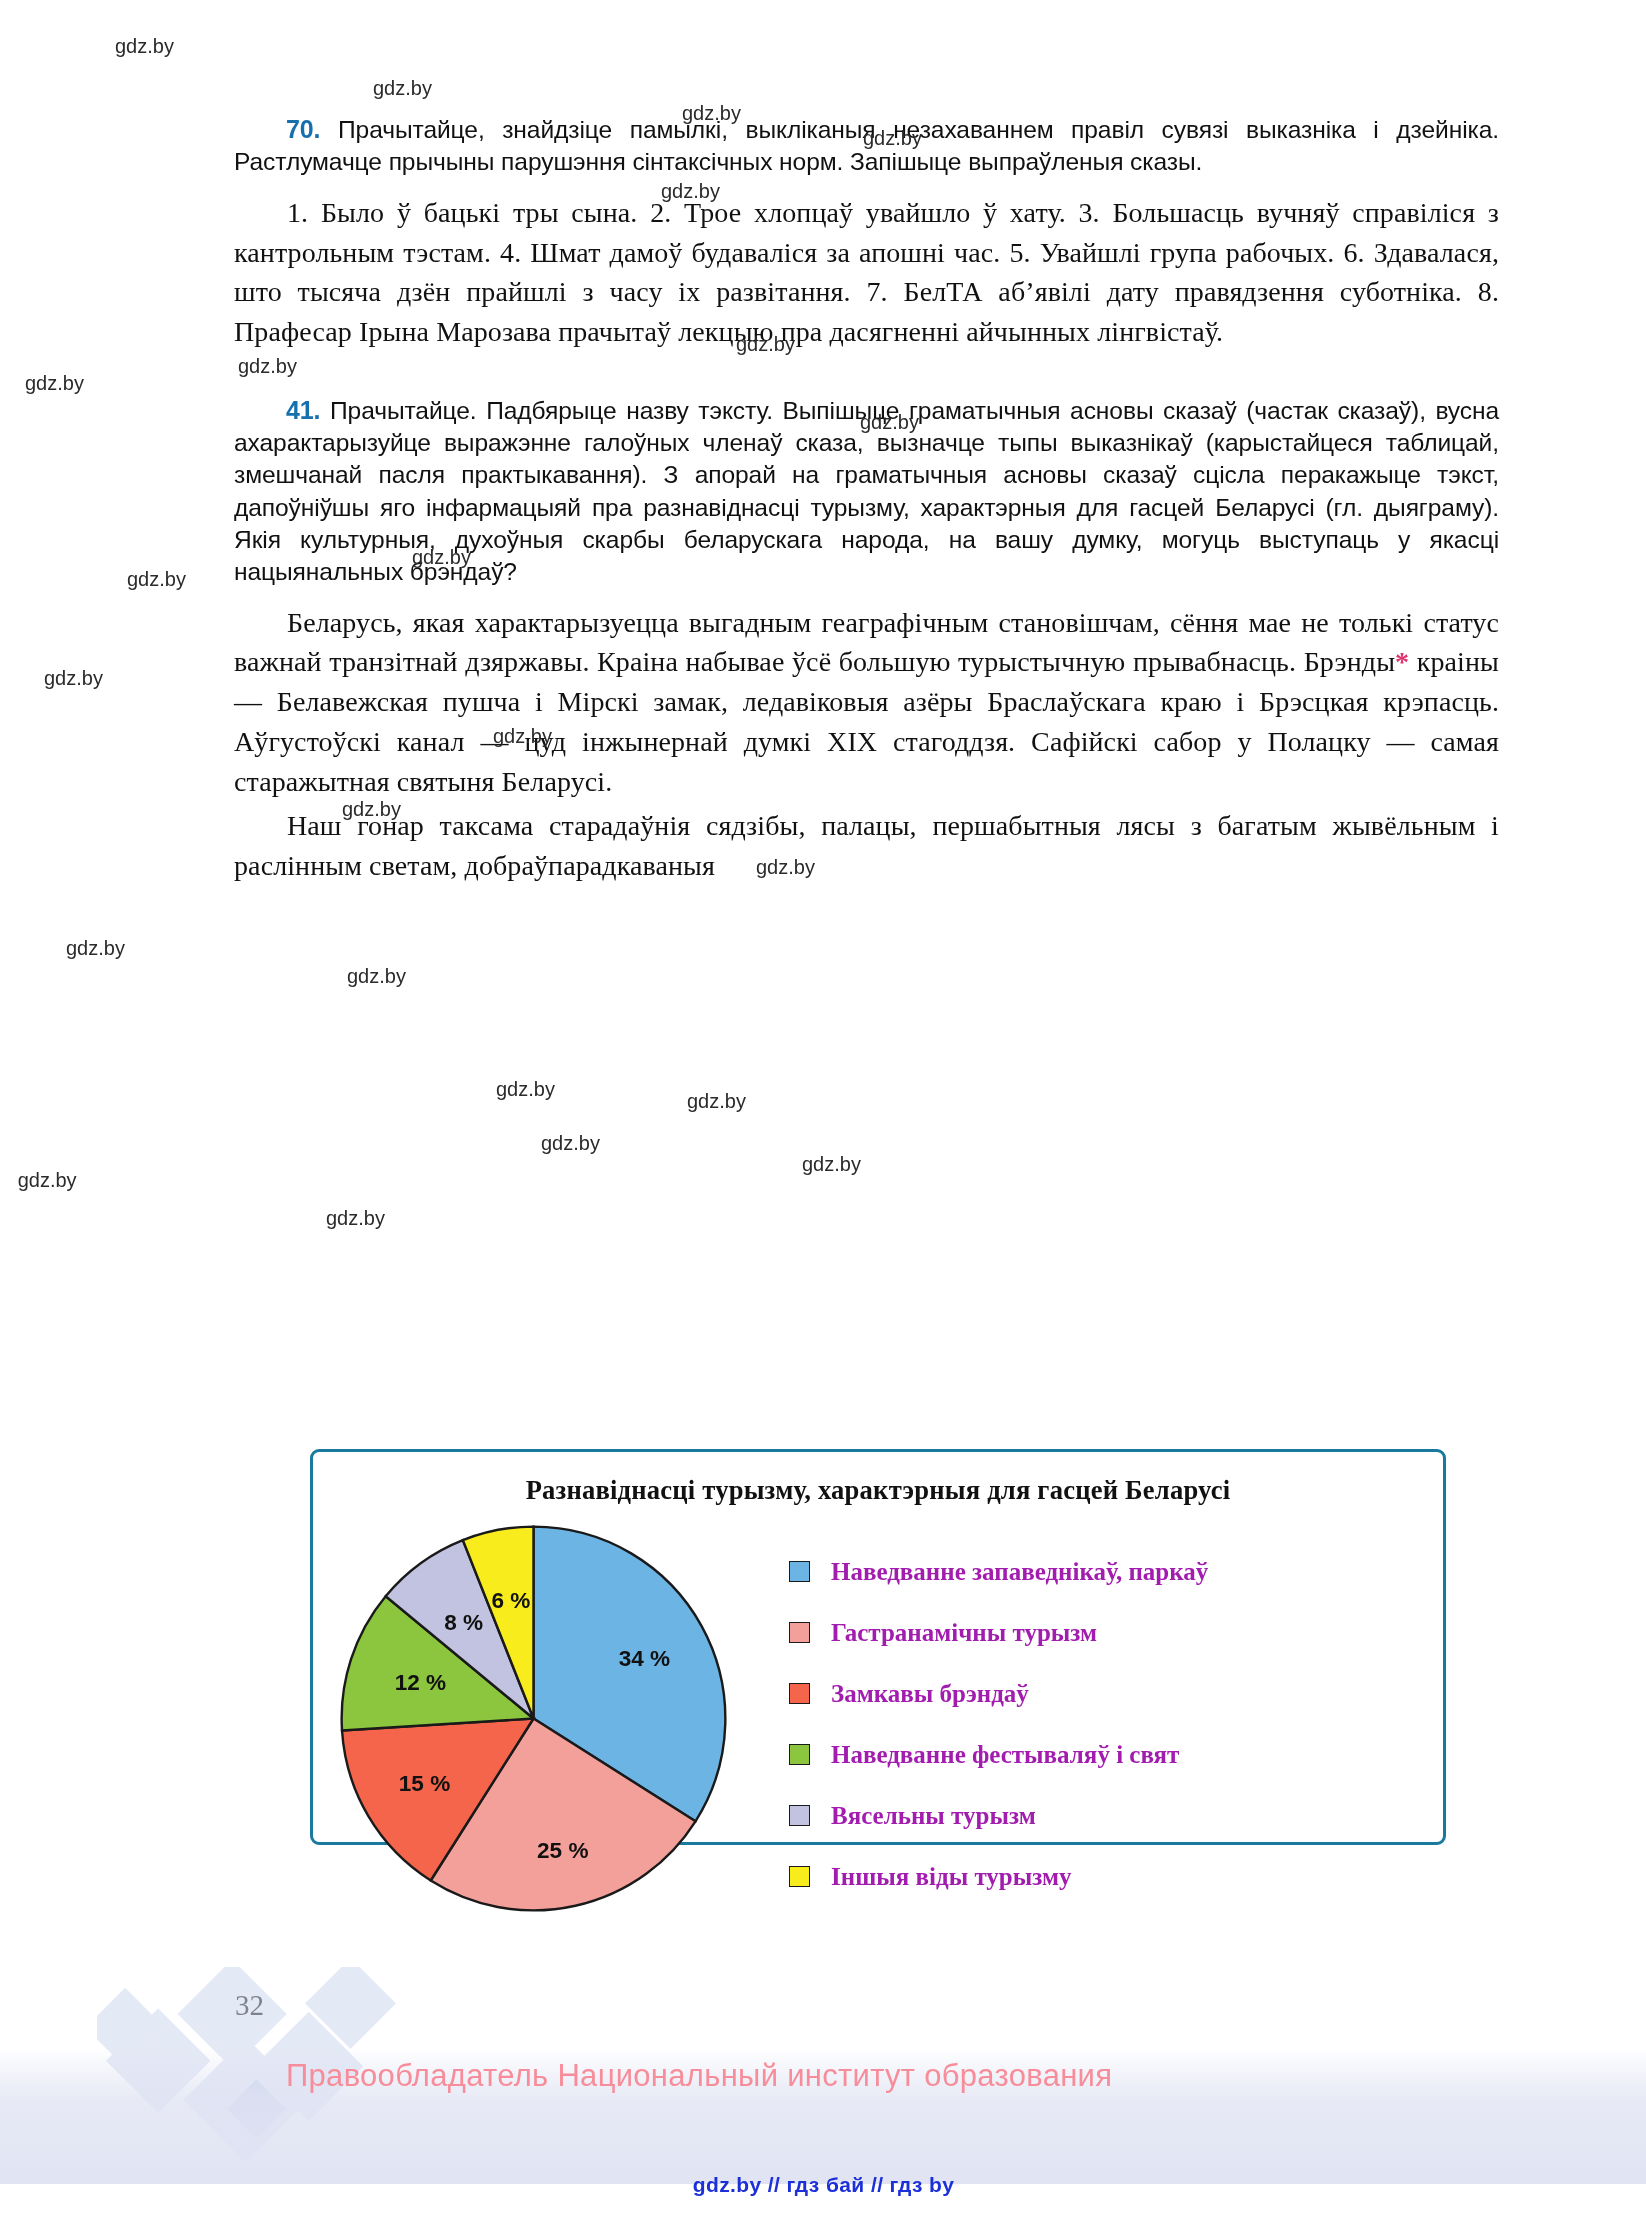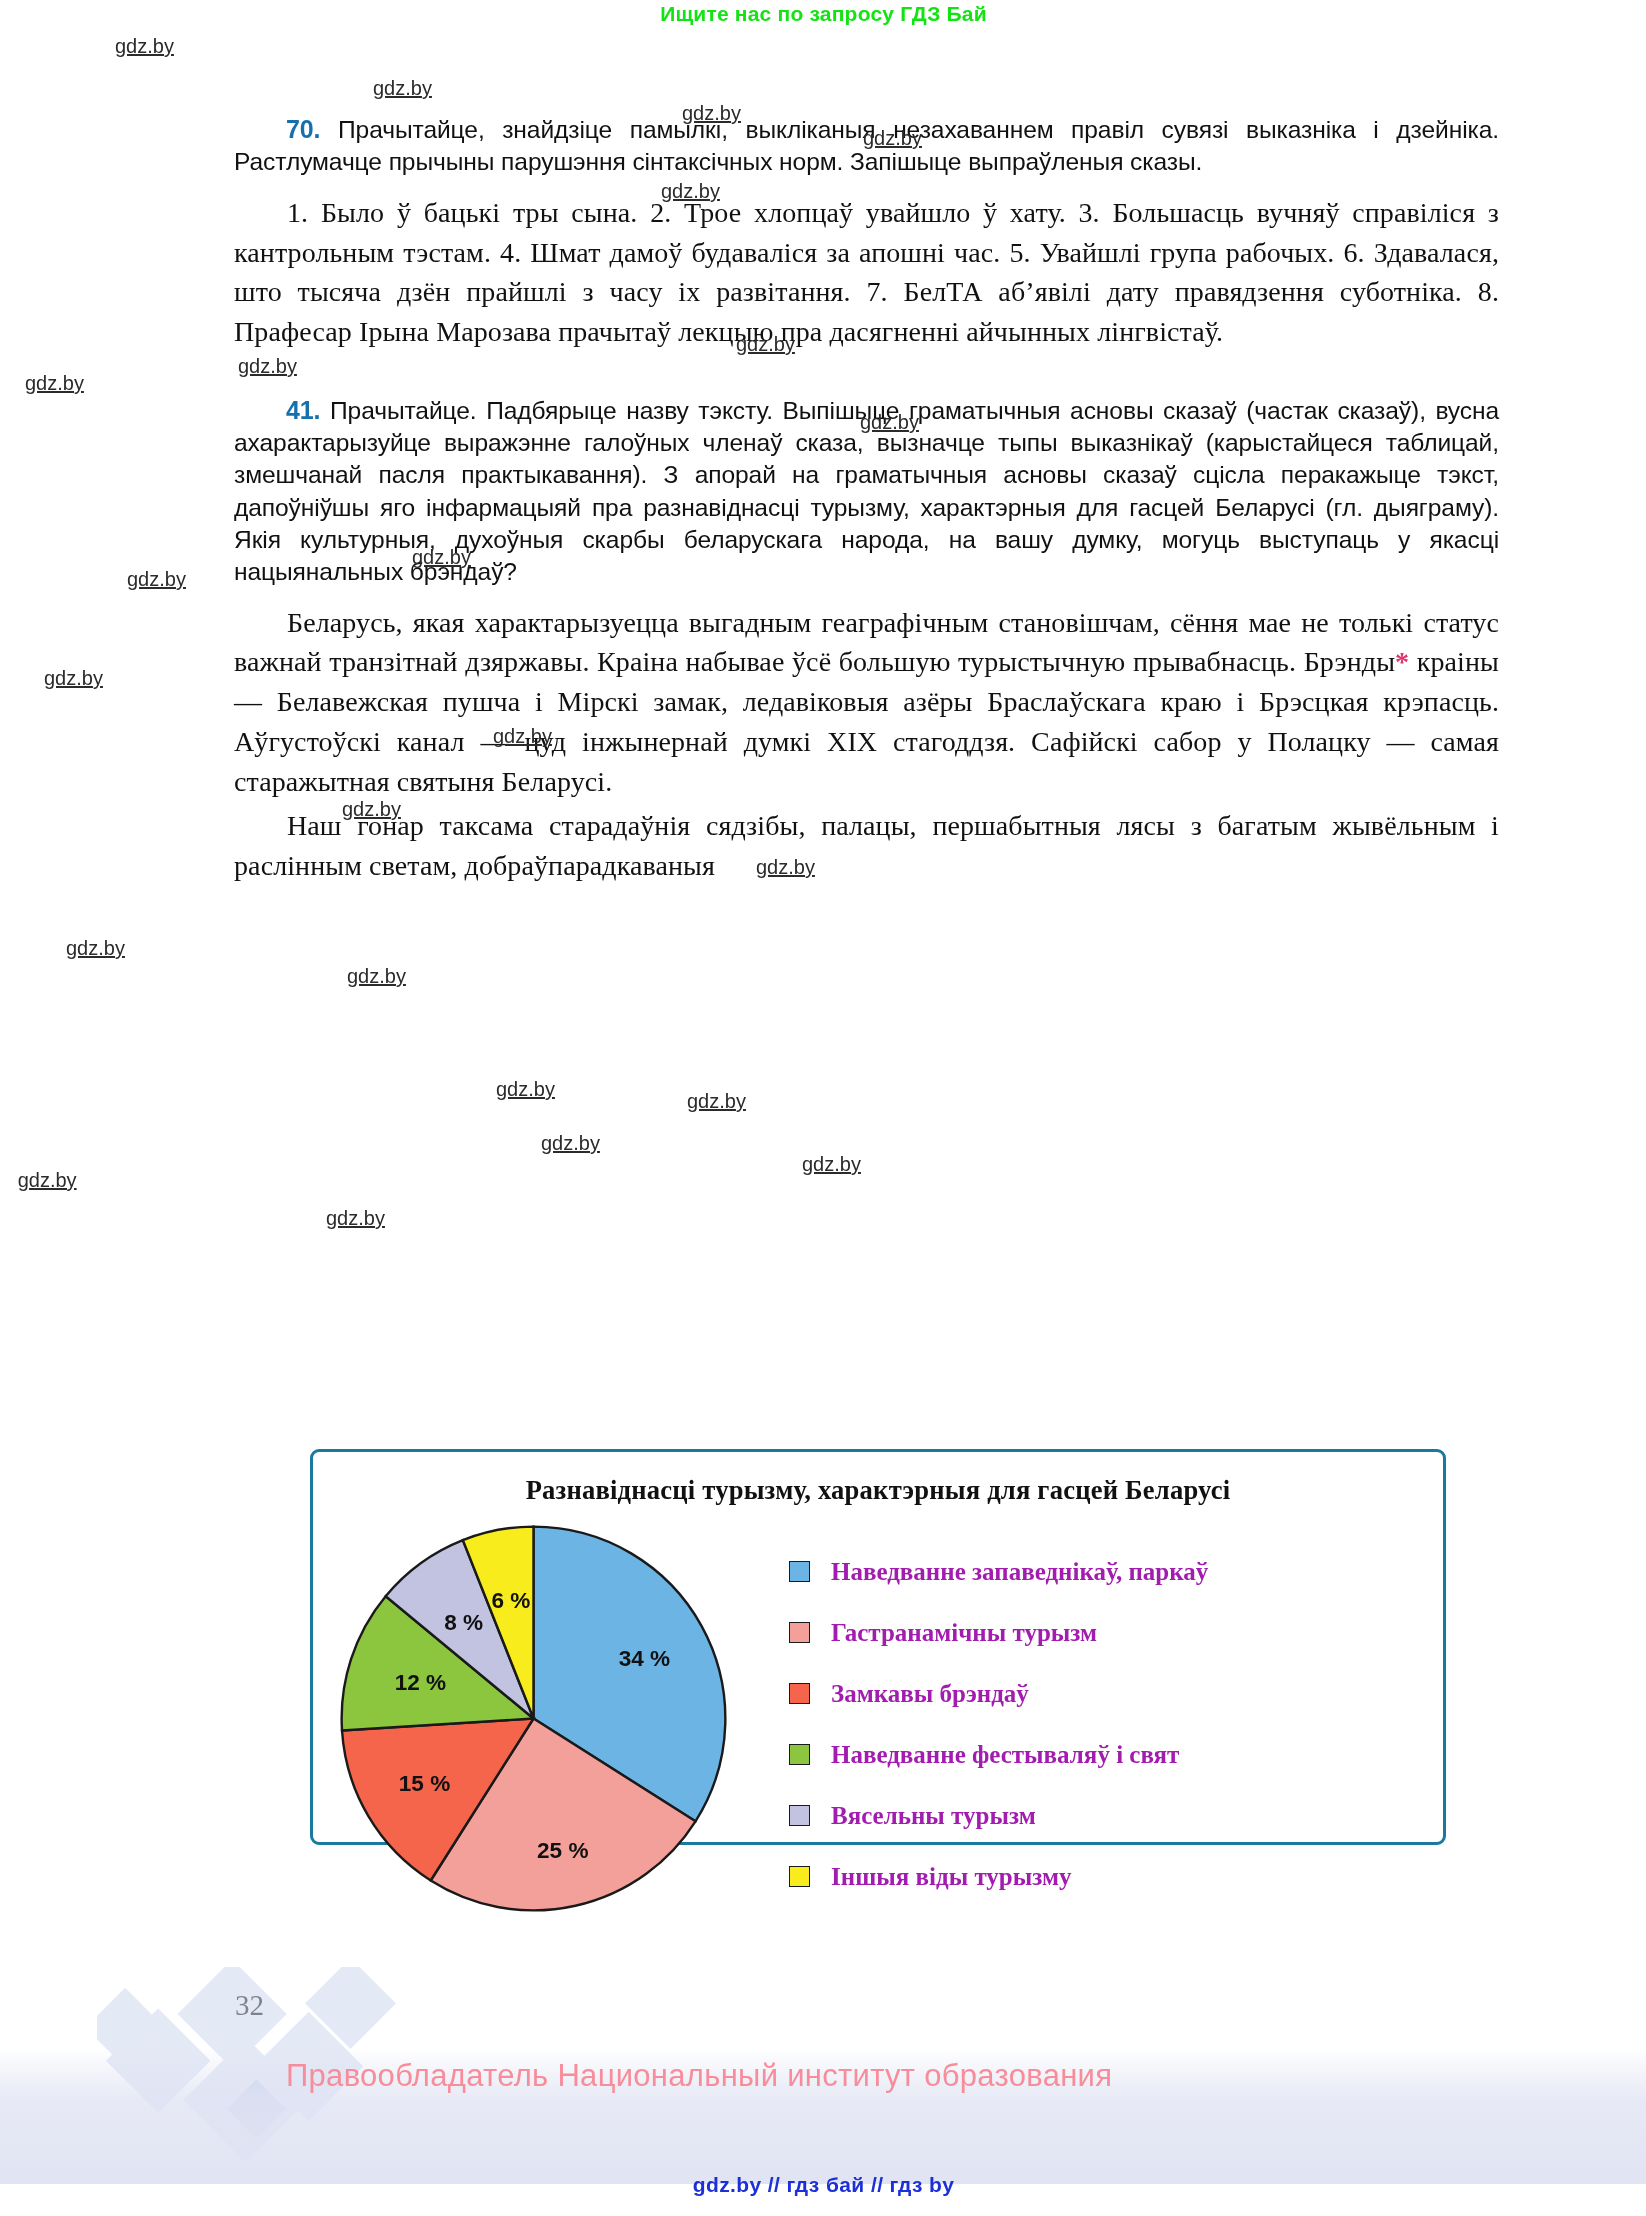--- a/index.html
+++ b/index.html
@@ -201,29 +201,27 @@
     pointer-events: none;
   }
 
   
   .wm {
     position: absolute;
     font-family: "Liberation Sans", sans-serif;
     font-size: 20px;
     color: #2b2b2b;
     white-space: nowrap;
-    text-decoration: underline;
   }
 </style>
 </head>
 <body>
 
 <div class="page">
 
-  <div class="promo-banner">Ищите нас по запросу ГДЗ Бай</div>
 
   <div class="content">
     <div style="height:113px"></div>
 
     <div class="ex-block">
       <p class="task"><span class="ex-num">70.</span> <span>Прачытайце, знайдзіце памылкі, выкліканыя незахаваннем правіл сувязі выказніка і дзейніка. Растлумачце прычыны парушэння сінтаксічных норм. Запішыце выпраўленыя сказы.</span></p>
       <div class="sp-after-task"></div>
       <p class="body-serif">1. Было ў бацькі тры сына. 2. Трое хлопцаў увайшло ў хату. 3. Большасць вучняў справіліся з кантрольным тэстам. 4. Шмат дамоў будаваліся за апошні час. 5. Увайшлі група рабочых. 6. Здавалася, што тысяча дзён прайшлі з часу іх развітання. 7. БелТА аб’явілі дату правядзення суботніка. 8. Прафесар Ірына Марозава прачытаў лекцыю пра дасягненні айчынных лінгвістаў.</p>
     </div>
 

